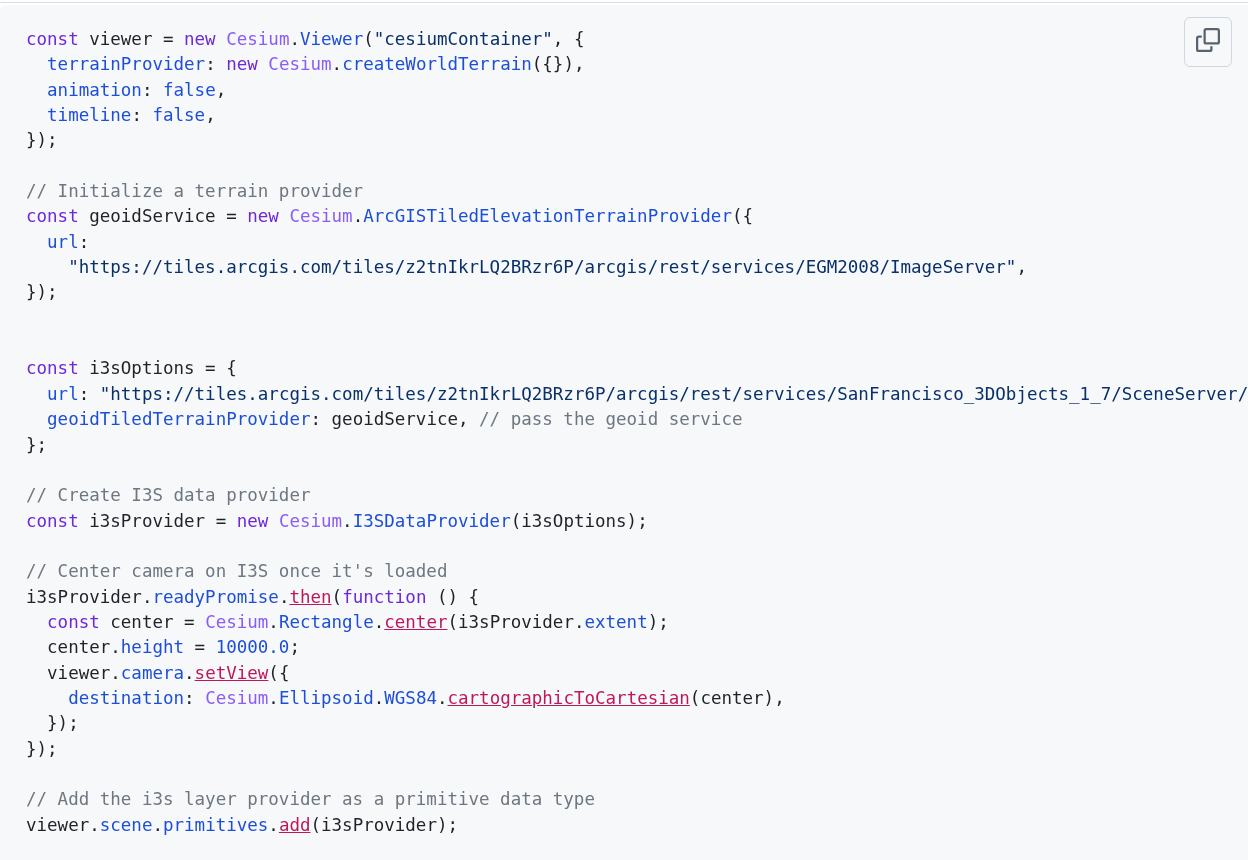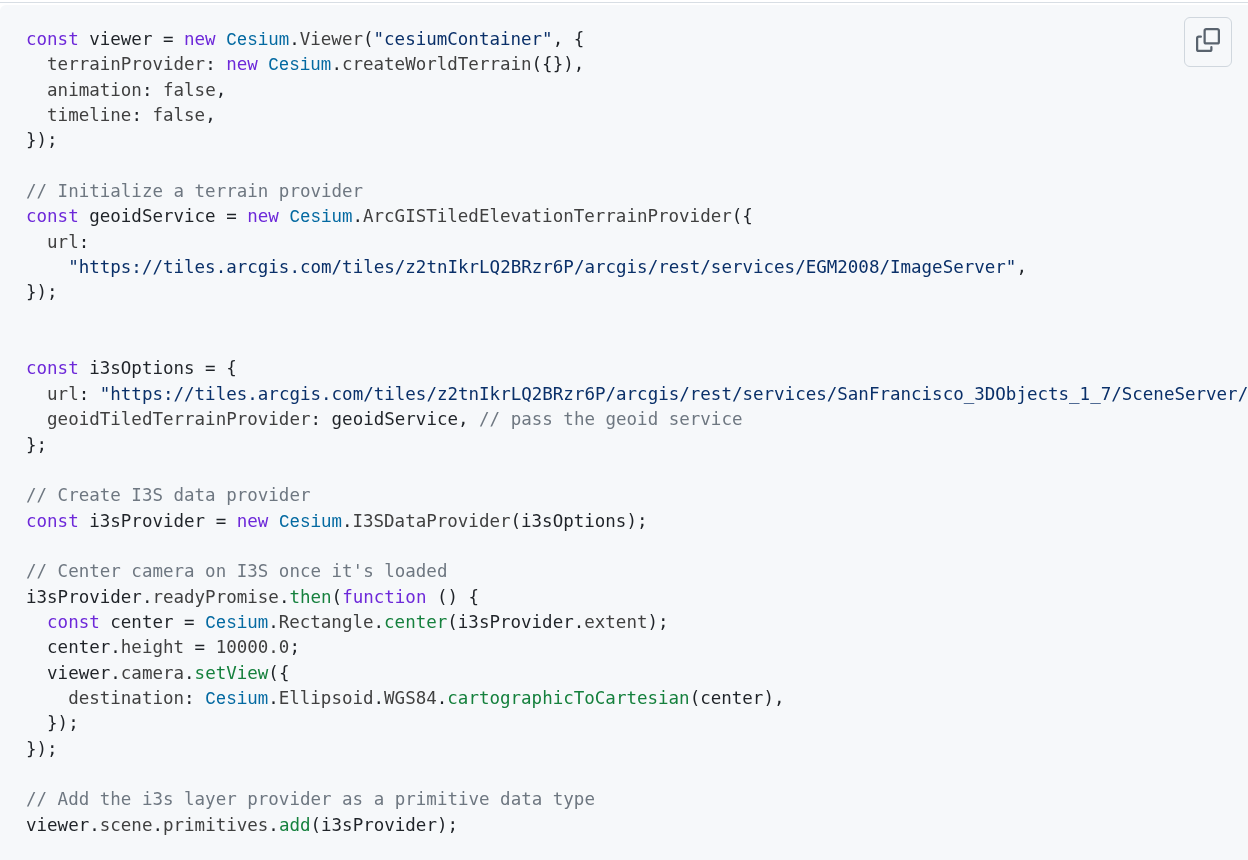--- a/index.html
+++ b/index.html
@@ -10,23 +10,23 @@
     background: #f6f8fa; border-radius: 6px; overflow: hidden;
   }
   pre.code {
     margin: 0; position: absolute; left: 26px; top: 22px;
     font-family: "DejaVu Sans Mono", monospace;
     font-size: 17.5px; line-height: 25.35px; color: #1f2328;
     white-space: pre;
   }
   .line { display: block; height: 25.35px; }
   .k { color: #6d28d9; }
-  .en { color: #0369a1; font-family: Liberation Mono, monospace; }
-  .p { color: #404040; margin-top: 48px; }
-  .f { color: #15803d; }
+  .en { color: #8b5cf6; }
+  .p { color: #1d4ed8; margin-top: 48px; }
+  .f { color: #be185d; text-decoration: underline; }
   .s { color: #0a3069; }
   .c { color: #6e7781; text-align: center; }
   .copy-btn {
     position: absolute; left: 1184px; top: 17px; width: 48px; height: 50px;
     box-sizing: border-box; border: 1px solid #d0d7de; border-radius: 6px;
     background: #f6f8fa; display: flex; align-items: center; justify-content: center;
     cursor: pointer;
   }
   .copy-btn svg { width: 24px; height: 24px; }
 </style>

